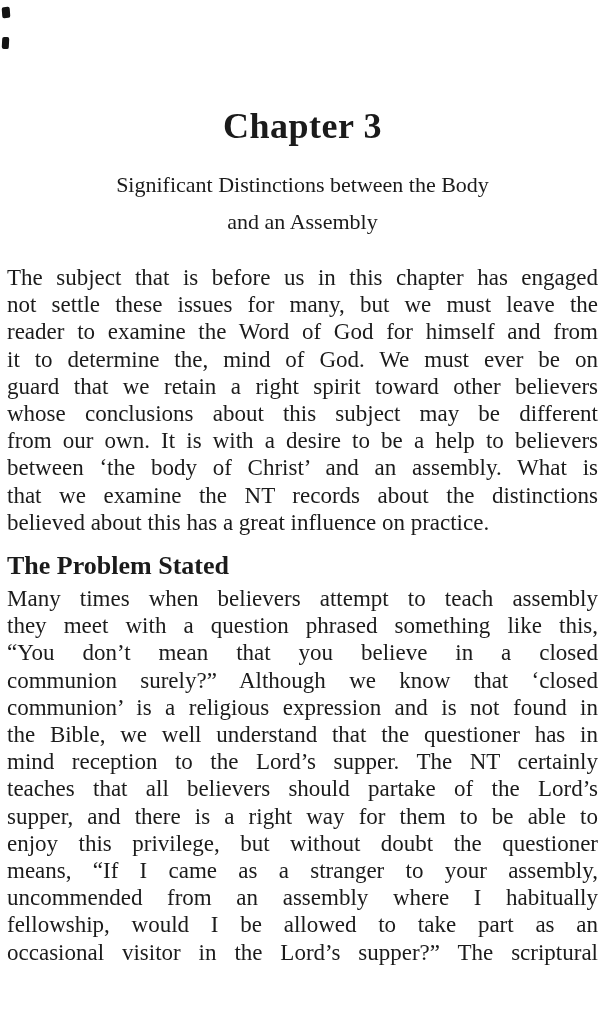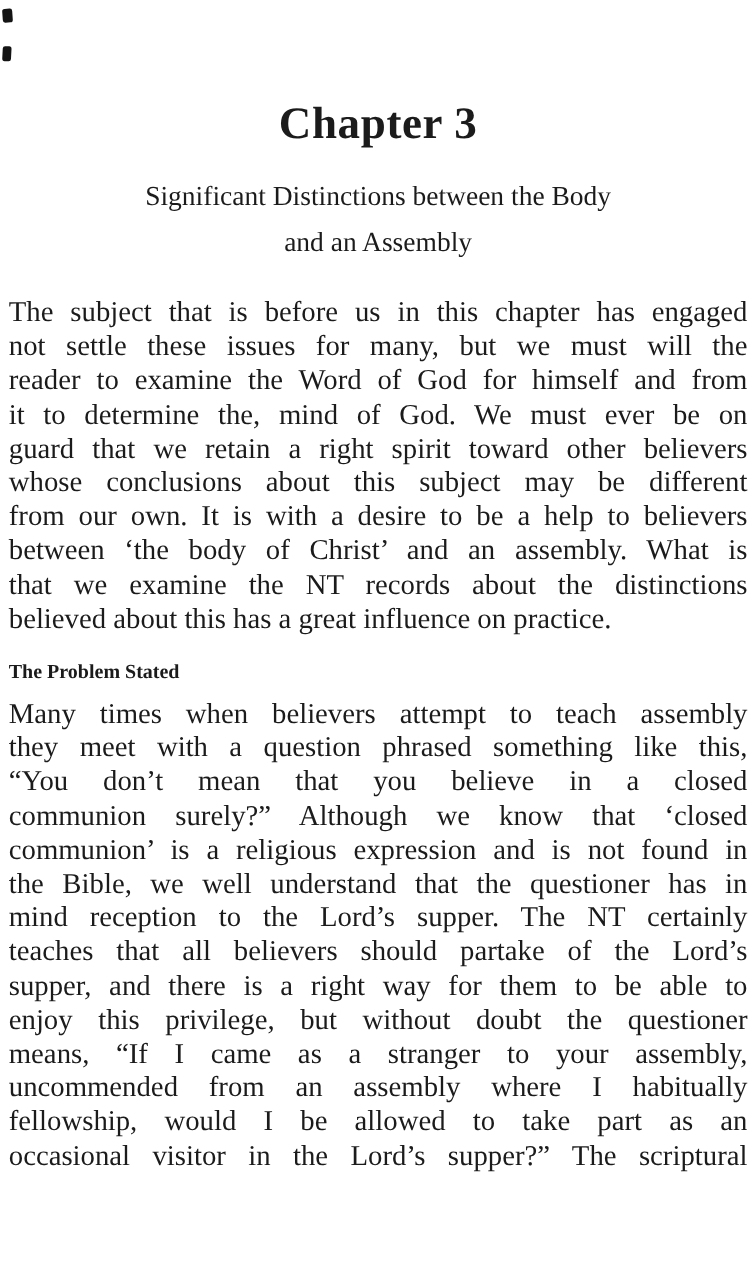--- a/index.html
+++ b/index.html
@@ -20,21 +20,21 @@
   .scan-mark {
     position: absolute;
     background: #141414;
     border-radius: 2px;
   }
   .scan-mark.m1 { left: 2px; top: 7px;  width: 8px; height: 11px; transform: rotate(-4deg); }
   .scan-mark.m2 { left: 2px; top: 37px; width: 7px; height: 12px; transform: rotate(3deg); }
 
   .chapter-heading {
     margin: 0;
-    padding-top: 78px;
+    padding-top: 106px;
     font-size: 36px;
     line-height: 40px;
     font-weight: bold;
     text-align: center;
     letter-spacing: 0.5px;
   }
   .chapter-title {
     margin-top: 20px;
     font-size: 22px;
     line-height: 37px;
@@ -50,21 +50,21 @@
   .paragraph .line {
     line-height: 27.2px;
     text-align: justify;
     text-align-last: justify;
   }
   .paragraph .line.natural {
     text-align-last: left;
   }
   .section-heading {
     margin: 16px 0 6px 0;
-    font-size: 16px;
+    font-size: 26px;
     line-height: 27px;
     font-weight: bold;
     text-align: left;
   }
 </style>
 </head>
 <body>
 
 <div class="page">
 
@@ -75,21 +75,21 @@
 
   <div class="chapter-title">
       <div class="line">Significant Distinctions between the Body</div>
       <div class="line">and an Assembly</div>
     </div>
 
   <div class="body-text">
 
     <div class="paragraph">
         <div class="line">The subject that is before us in this chapter has engaged</div>
-        <div class="line">not settle these issues for many, but we must will the</div>
+        <div class="line">not settle these issues for many, but we must leave the</div>
         <div class="line">reader to examine the Word of God for himself and from</div>
         <div class="line">it to determine the, mind of God. We must ever be on</div>
         <div class="line">guard that we retain a right spirit toward other believers</div>
         <div class="line">whose conclusions about this subject may be different</div>
         <div class="line">from our own. It is with a desire to be a help to believers</div>
         <div class="line">between ‘the body of Christ’ and an assembly. What is</div>
         <div class="line">that we examine the NT records about the distinctions</div>
         <div class="line natural">believed about this has a great influence on practice.</div>
       </div>
 

